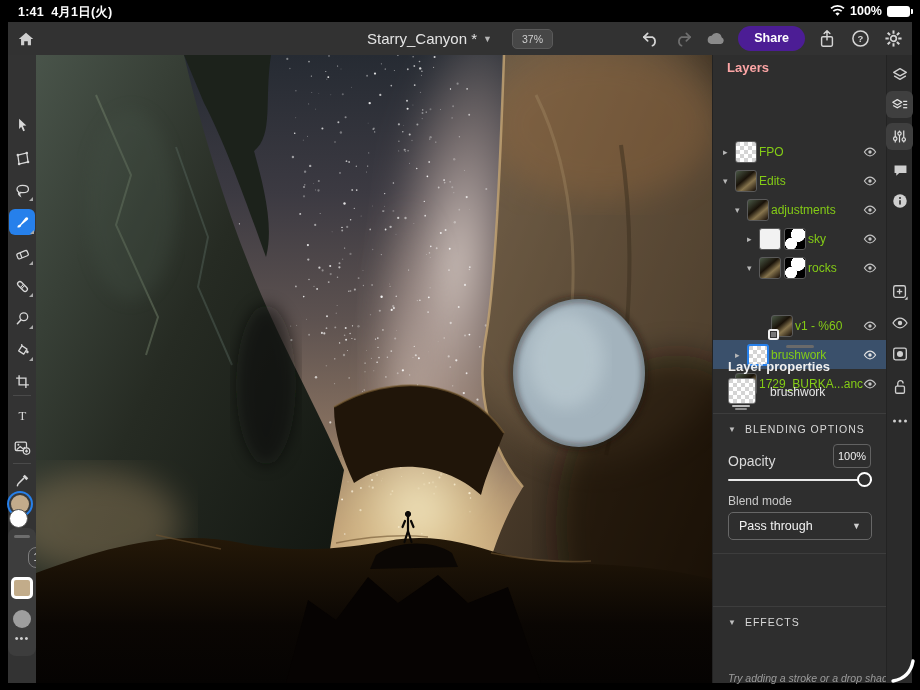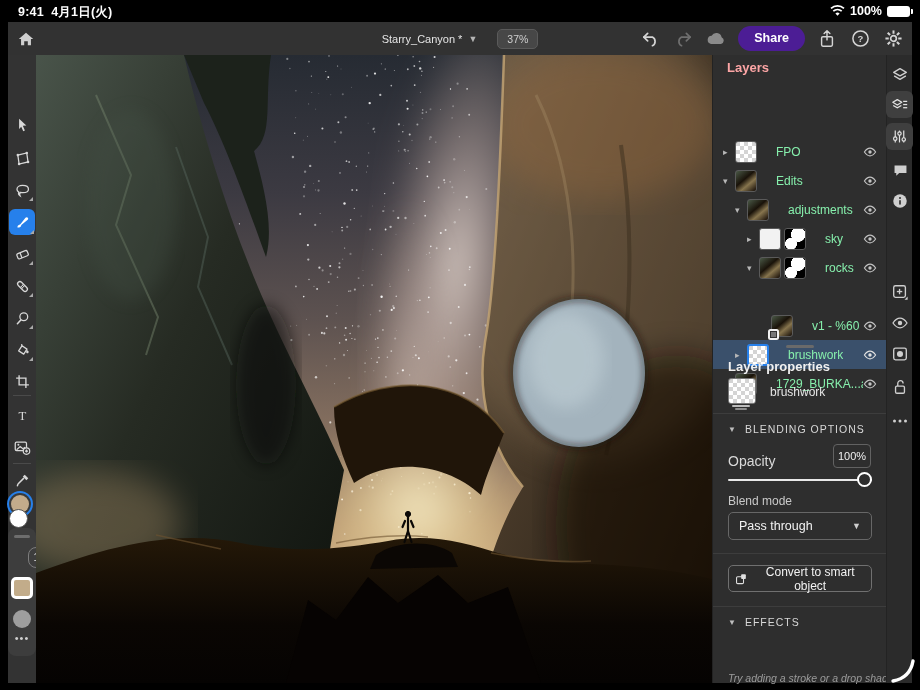--- a/index.html
+++ b/index.html
@@ -11,21 +11,21 @@
   #statusbar{left:0;top:0;width:920px;height:22px;background:#000;color:#fff;font-size:12.5px;font-weight:bold;}
   #status-left{left:18px;top:4px;letter-spacing:.2px;}
   #status-right{right:10px;top:4px;display:flex;align-items:center;gap:5px;}
   .batt{width:23px;height:11px;border-radius:3px;background:#fff;position:relative;}
   .batt::after{content:"";position:absolute;right:-3px;top:3px;width:2px;height:5px;background:#fff;border-radius:0 1px 1px 0;}
 
   
   #header{left:8px;top:22px;width:904px;height:33px;background:#323232;border-bottom:1px solid #252525;}
   #home-btn{left:6px;top:5px;width:24px;height:24px;display:flex;align-items:center;justify-content:center;}
   #titlegrp{left:0;top:0;width:904px;height:33px;display:flex;align-items:center;justify-content:center;gap:6px;pointer-events:none;}
-  #doc-title{color:#e4e4e4;font-size:11px;pointer-events:auto;}
+  #doc-title{color:#e4e4e4;font-size:15px;pointer-events:auto;}
   #title-chev{color:#b5b5b5;font-size:9px;pointer-events:auto;}
   #zoom-badge{margin-left:14px;background:#474747;border:1px solid #5a5a5a;color:#cfcfcf;font-size:10.5px;
     padding:3px 9px;border-radius:5px;pointer-events:auto;}
   #header-actions{right:4px;top:0;height:33px;display:flex;align-items:center;gap:11px;padding-right:4px;}
   .hicon{width:22px;height:22px;display:flex;align-items:center;justify-content:center;}
   #share-btn{background:#4c1d95;color:#fff;font-size:12.5px;font-weight:bold;border:none;
     padding:6px 16px;border-radius:14px;line-height:1;}
 
   
   #toolcol{left:8px;top:55px;width:28px;height:628px;background:#333333;}
@@ -63,21 +63,21 @@
   .t-checker.sel{border:2px solid #2680EB;}
   .t-img{background:linear-gradient(140deg,#44503f 5%,#191209 42%,#87754e 65%,#241a10 95%);}
   .t-white{background:#f2f2f2;}
   .t-curves{background:#909090;display:flex;align-items:center;justify-content:center;}
   .t-mask{margin-left:3px;background:
       radial-gradient(circle at 66% 28%,#fff 0 36%,transparent 38%),
       radial-gradient(circle at 30% 74%,#fff 0 28%,transparent 30%),#000;}
   .so-badge{position:absolute;left:-3px;bottom:-3px;width:11px;height:11px;background:#f2f2f2;border-radius:2.5px;
     display:flex;align-items:center;justify-content:center;}
   .so-badge i{display:block;width:5px;height:5px;border:1px solid #333;background:#777;}
-  .lname{color:#86efac;font-size:12px;margin-left:19px;white-space:nowrap;overflow:hidden;}
+  .lname{color:#84cc16;font-size:12px;margin-left:2px;white-space:nowrap;overflow:hidden;}
   .eye{margin-left:auto;margin-right:10px;flex:none;display:flex;}
   #rows-handle{position:absolute;left:73px;top:290px;width:28px;height:3px;background:#6a6a6a;border-radius:2px;}
 
   
   .sect-title{position:absolute;left:15px;color:#f0f0f0;font-size:13px;font-weight:bold;}
   #lp-thumb{position:absolute;left:15px;top:323px;width:26px;height:24px;border-radius:3px;
     background:repeating-conic-gradient(#ffffff 0% 25%,#d4d4d4 0% 50%) 0 0/8px 8px;border:1px solid #777;}
   #lp-thumb::after{content:"";position:absolute;left:3px;bottom:-4px;width:18px;height:2px;background:#bdbdbd;border-radius:1px;}
   #lp-thumb::before{content:"";position:absolute;left:6px;bottom:-7px;width:12px;height:2px;background:#8d8d8d;border-radius:1px;}
   #lp-name{position:absolute;left:57px;top:330px;color:#e6e6e6;font-size:12px;}
@@ -106,21 +106,21 @@
 
   #corner-arc{left:890px;top:658px;width:26px;height:26px;}
   svg{display:block;}
 </style>
 </head>
 <body>
 <div id="app">
 
   <div id="statusbar" class="abs">
     <div id="status-left" class="abs">
-      <span>9:41</span>&nbsp;&nbsp;<span>4月1日(火)</span>
+      <span>1:41</span>&nbsp;&nbsp;<span>4月1日(火)</span>
     </div>
     <div id="status-right" class="abs">
       <span>
           <svg width="15" height="12" viewBox="0 0 15 12">
             <path d="M7.5 10.8 L9.6 8.4 A3.4 3.4 0 0 0 5.4 8.4 Z" fill="#fff"></path>
             <path d="M3.3 6.2 A6.3 6.3 0 0 1 11.7 6.2" fill="none" stroke="#fff" stroke-width="1.7"></path>
             <path d="M1 3.4 A9.6 9.6 0 0 1 14 3.4" fill="none" stroke="#fff" stroke-width="1.7"></path>
           </svg>
         </span>
       <span>100%</span>
@@ -1107,27 +1107,20 @@
       <div id="opacity-track"></div>
       <div id="opacity-thumb"></div>
     </div>
     <div id="blend-label">Blend mode</div>
     <div id="blend-select">
       <span>Pass through</span>
       <span class="chev">▼</span>
     </div>
 
     <div class="pdiv" style="top:498px"></div>
-    <button class="panel-btn" style="top:510px">
-      <svg width="14" height="14" viewBox="0 0 16 16">
-          <rect x="2" y="5" width="9" height="9" rx="1.5" fill="none" stroke="#e0e0e0" stroke-width="1.4"></rect>
-          <rect x="8" y="2" width="6" height="6" rx="1" fill="#e0e0e0"></rect>
-        </svg>
-      <span>Convert to smart object</span>
-    </button>
 
     <div class="pdiv" style="top:551px"></div>
     <div class="caps-head" style="top:561px">
       <span class="chev">▼</span>
       <span>EFFECTS</span>
     </div>
     <div id="effects-hint">Try adding a stroke or a drop shadow.</div>
   </div>
 
   <div id="rail" class="abs">

